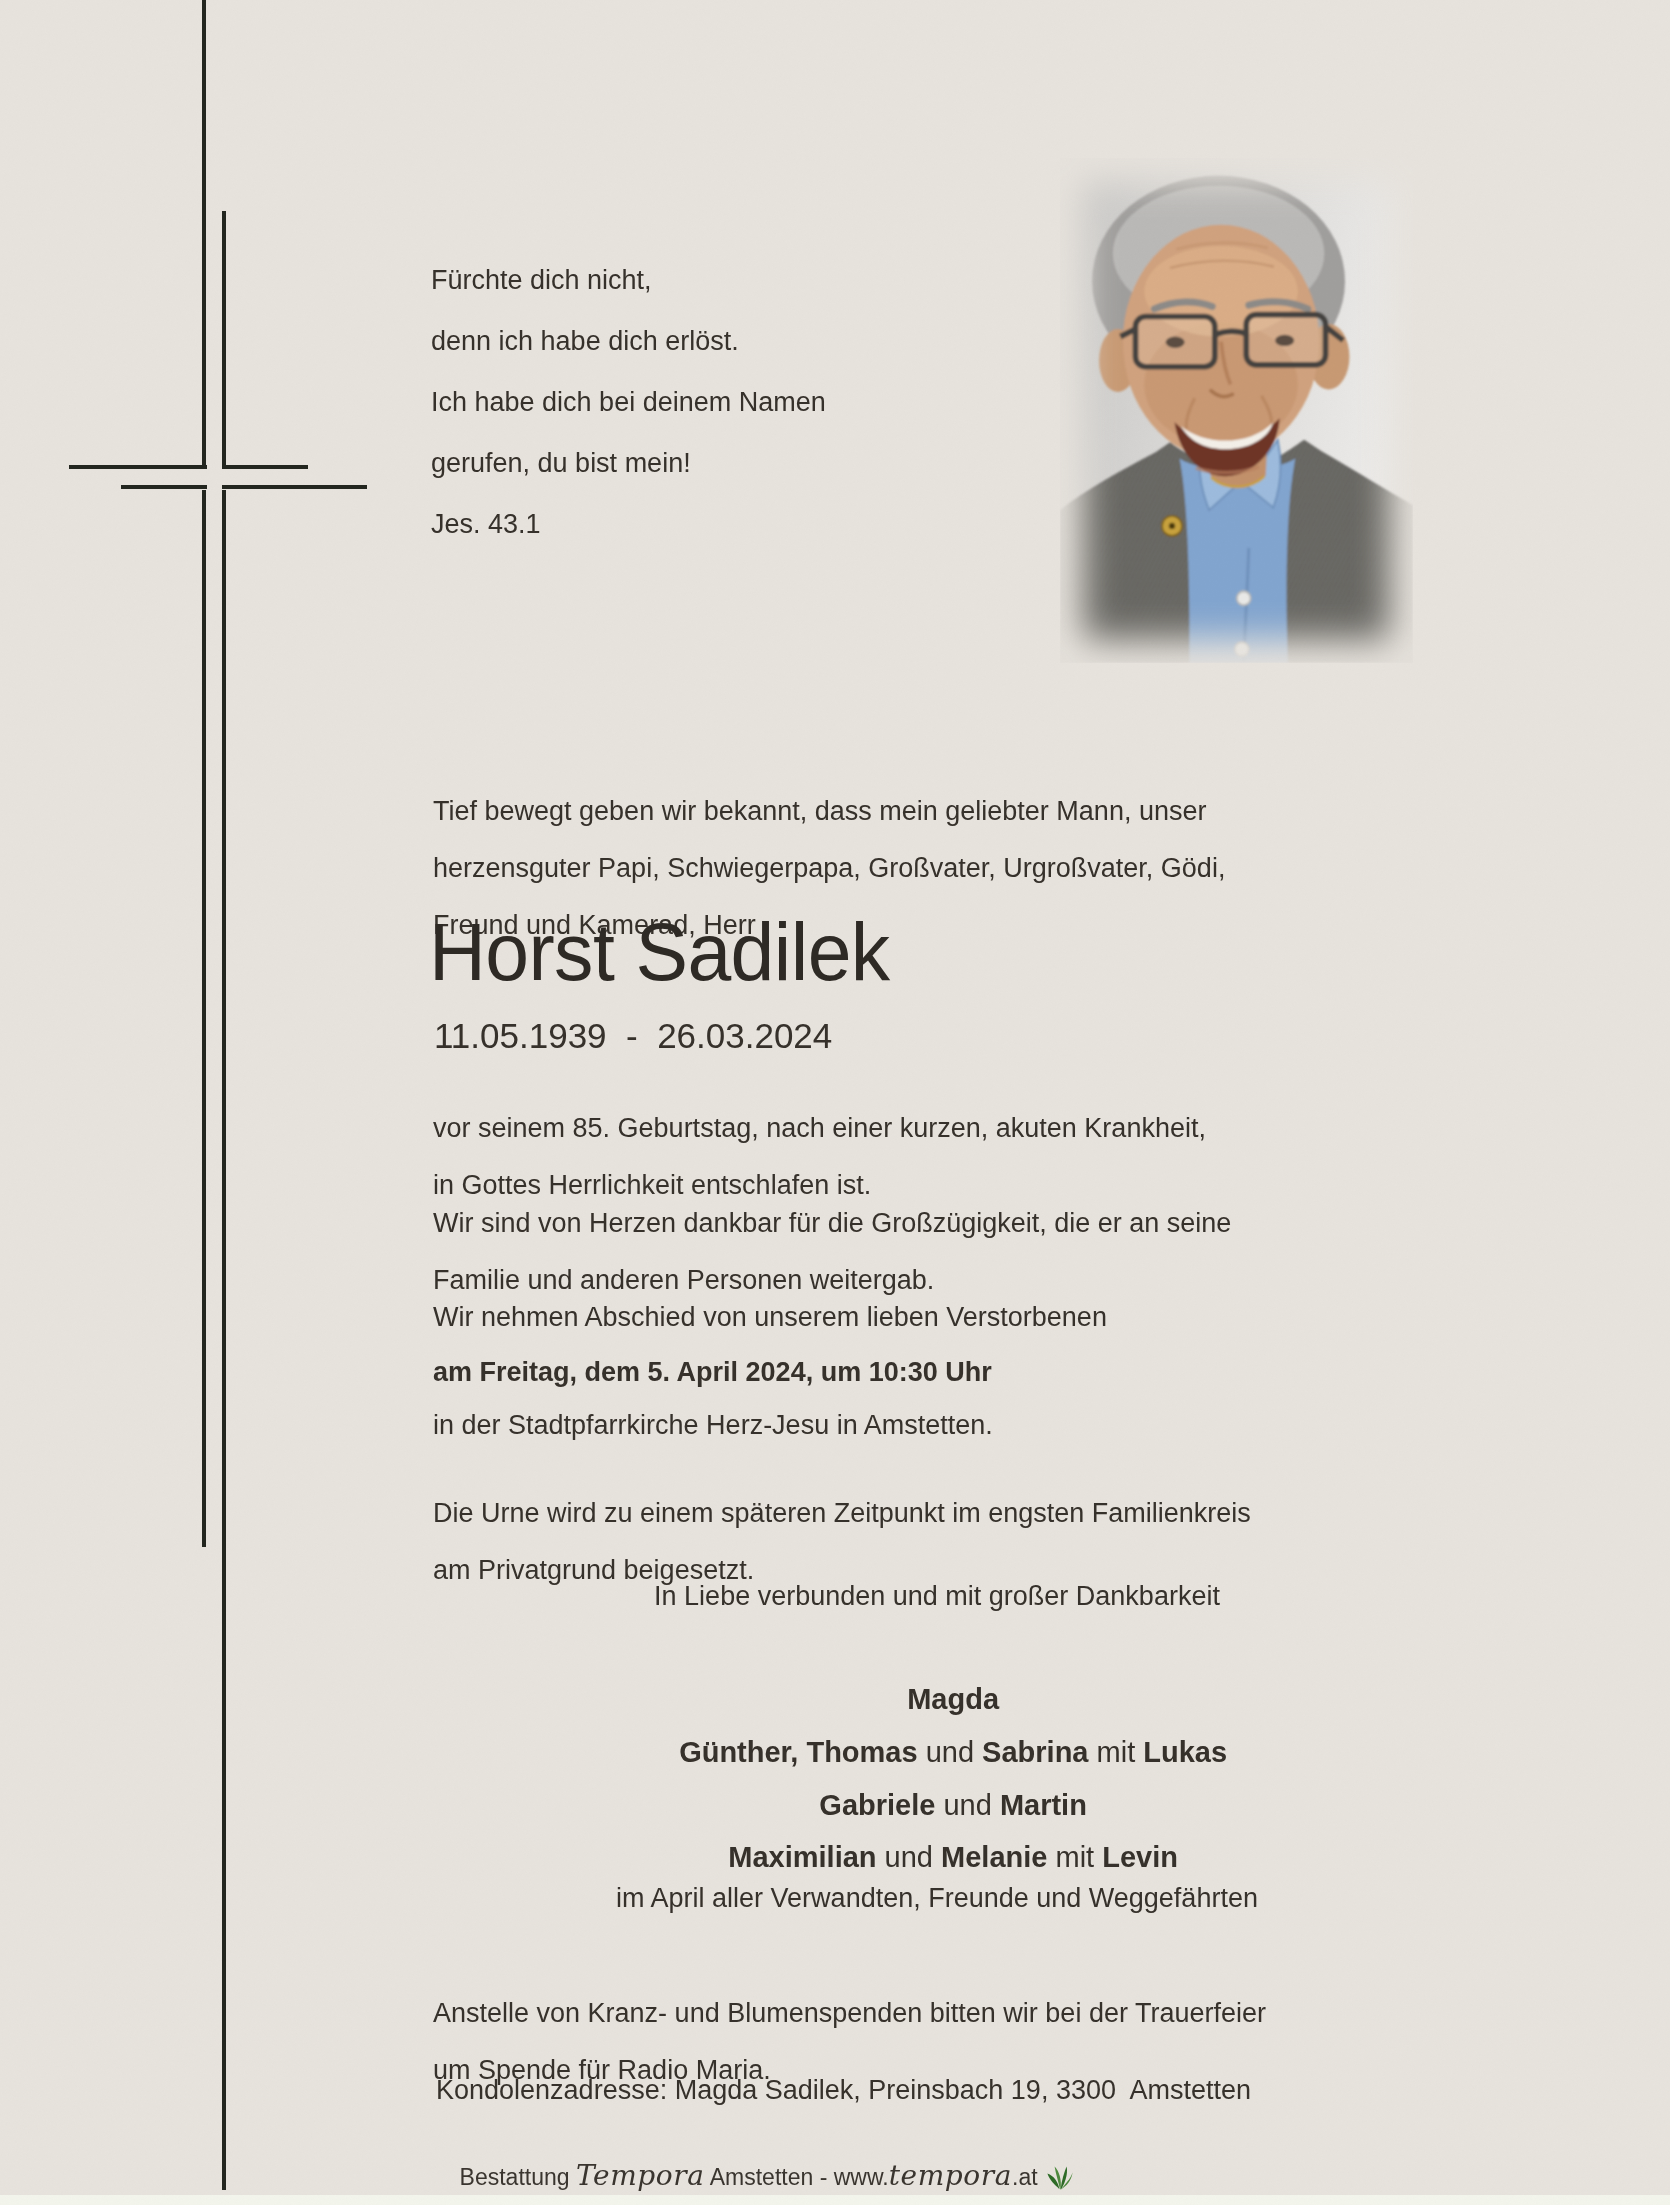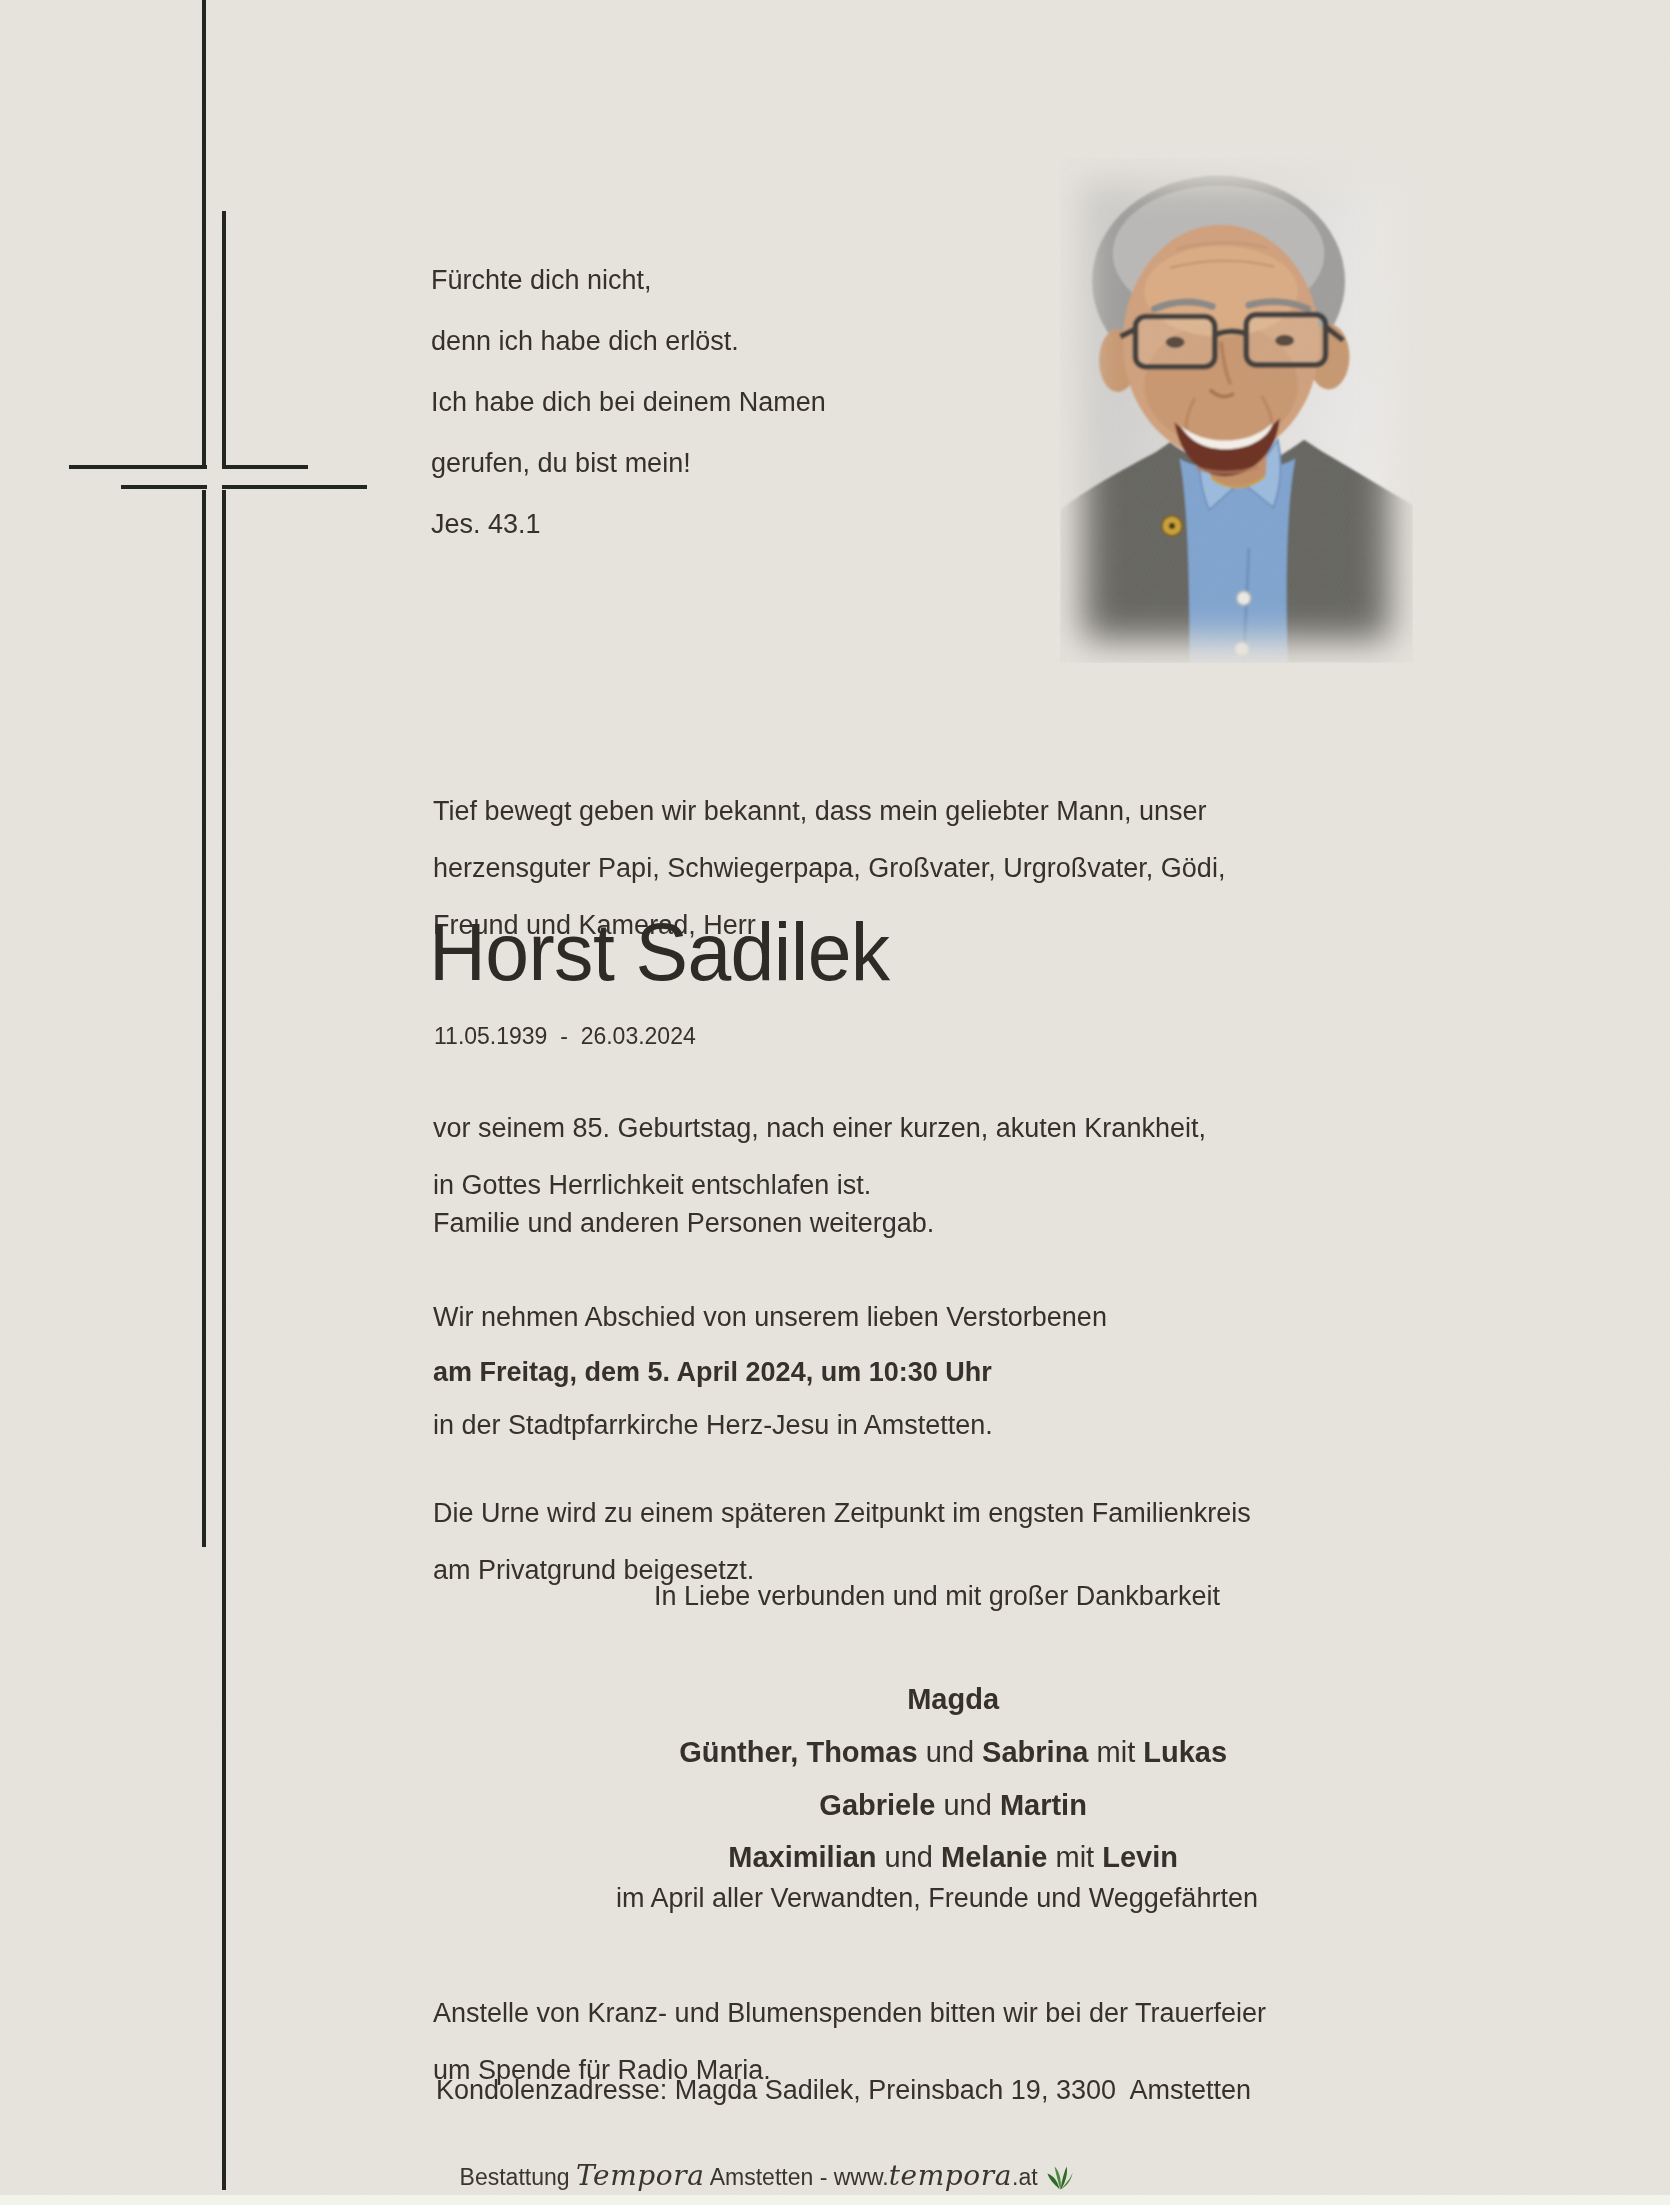--- a/index.html
+++ b/index.html
@@ -15,21 +15,21 @@
   
   .rule{position:absolute;background:#23261f;}
   
   .quote-line{font-size:27px;line-height:39px;}
   .body-line{font-size:27px;line-height:35px;}
   .name{
     font-size:82px;line-height:94px;letter-spacing:-0.6px;
     transform:scaleX(.96);transform-origin:left top;
     color:#2e2a25;
   }
-  .dates{font-size:23px;line-height:36px;}
+  .dates{font-size:35px;line-height:36px;}
   .bold{font-weight:700;}
   .center-col{left:433px;width:1008px;text-align:center;}
   .family-row{font-size:29px;line-height:38px;}
   .family-row .b{font-weight:700;}
   .condolence{font-size:27px;line-height:35px;}
   .footer-line{font-size:23px;line-height:29px;color:#3a352f;}
   .script{
     font-family:"DejaVu Serif", serif;
     font-style:italic;font-size:28px;letter-spacing:0.6px;
   }
@@ -153,20 +153,21 @@
   <div class="abs name" style="left:429px;top:905px;">Horst Sadilek</div>
 
   <div class="abs dates" style="left:434px;top:1018px;">11.05.1939  -  26.03.2024</div>
 
   <div class="abs" style="left:433px;top:1089px;">
     <div class="body-line">vor seinem 85. Geburtstag, nach einer kurzen, akuten Krankheit,</div>
     <div class="body-line">in Gottes Herrlichkeit entschlafen ist.</div>
   </div>
 
   <div class="abs" style="left:433px;top:1184px;">
+    <div class="body-line">Wir sind von Herzen dankbar für die Großzügigkeit, die er an seine</div>
     <div class="body-line">Familie und anderen Personen weitergab.</div>
   </div>
 
   <div class="abs body-line" style="left:433px;top:1300px;">Wir nehmen Abschied von unserem lieben Verstorbenen</div>
   <div class="abs body-line bold" style="left:433px;top:1355px;">am Freitag, dem 5. April 2024, um 10:30 Uhr</div>
   <div class="abs body-line" style="left:433px;top:1408px;">in der Stadtpfarrkirche Herz-Jesu in Amstetten.</div>
 
   <div class="abs" style="left:433px;top:1474px;">
     <div class="body-line">Die Urne wird zu einem späteren Zeitpunkt im engsten Familienkreis</div>
     <div class="body-line">am Privatgrund beigesetzt.</div>

